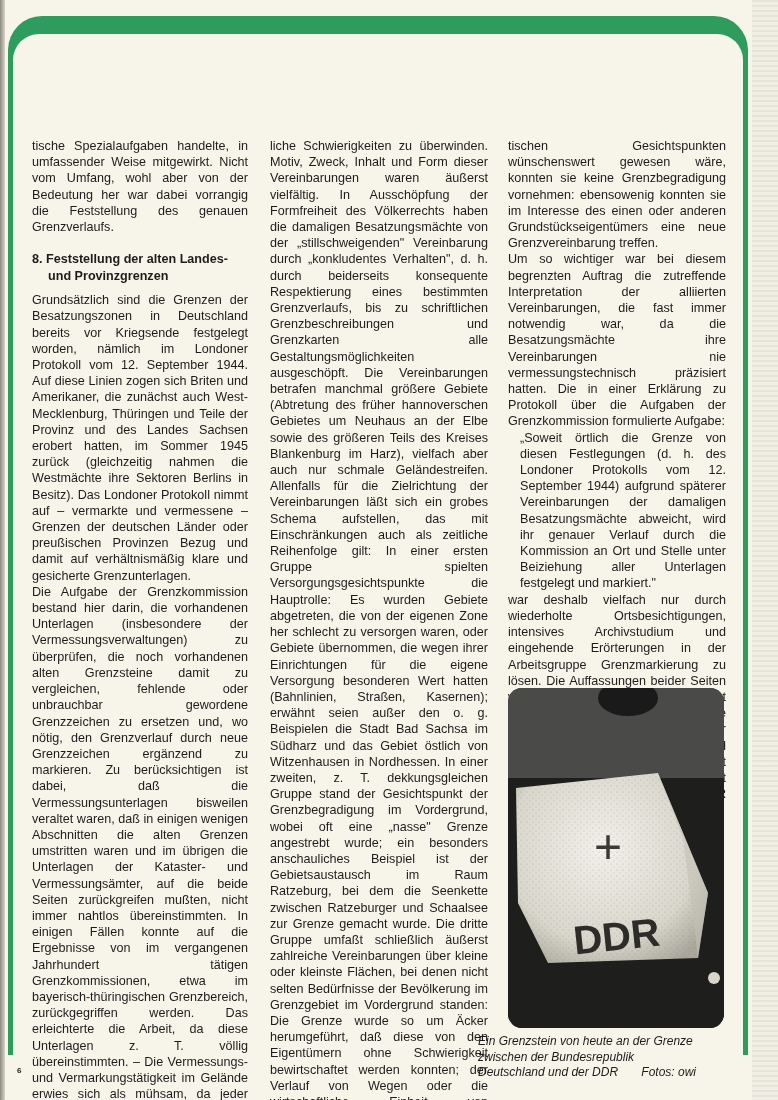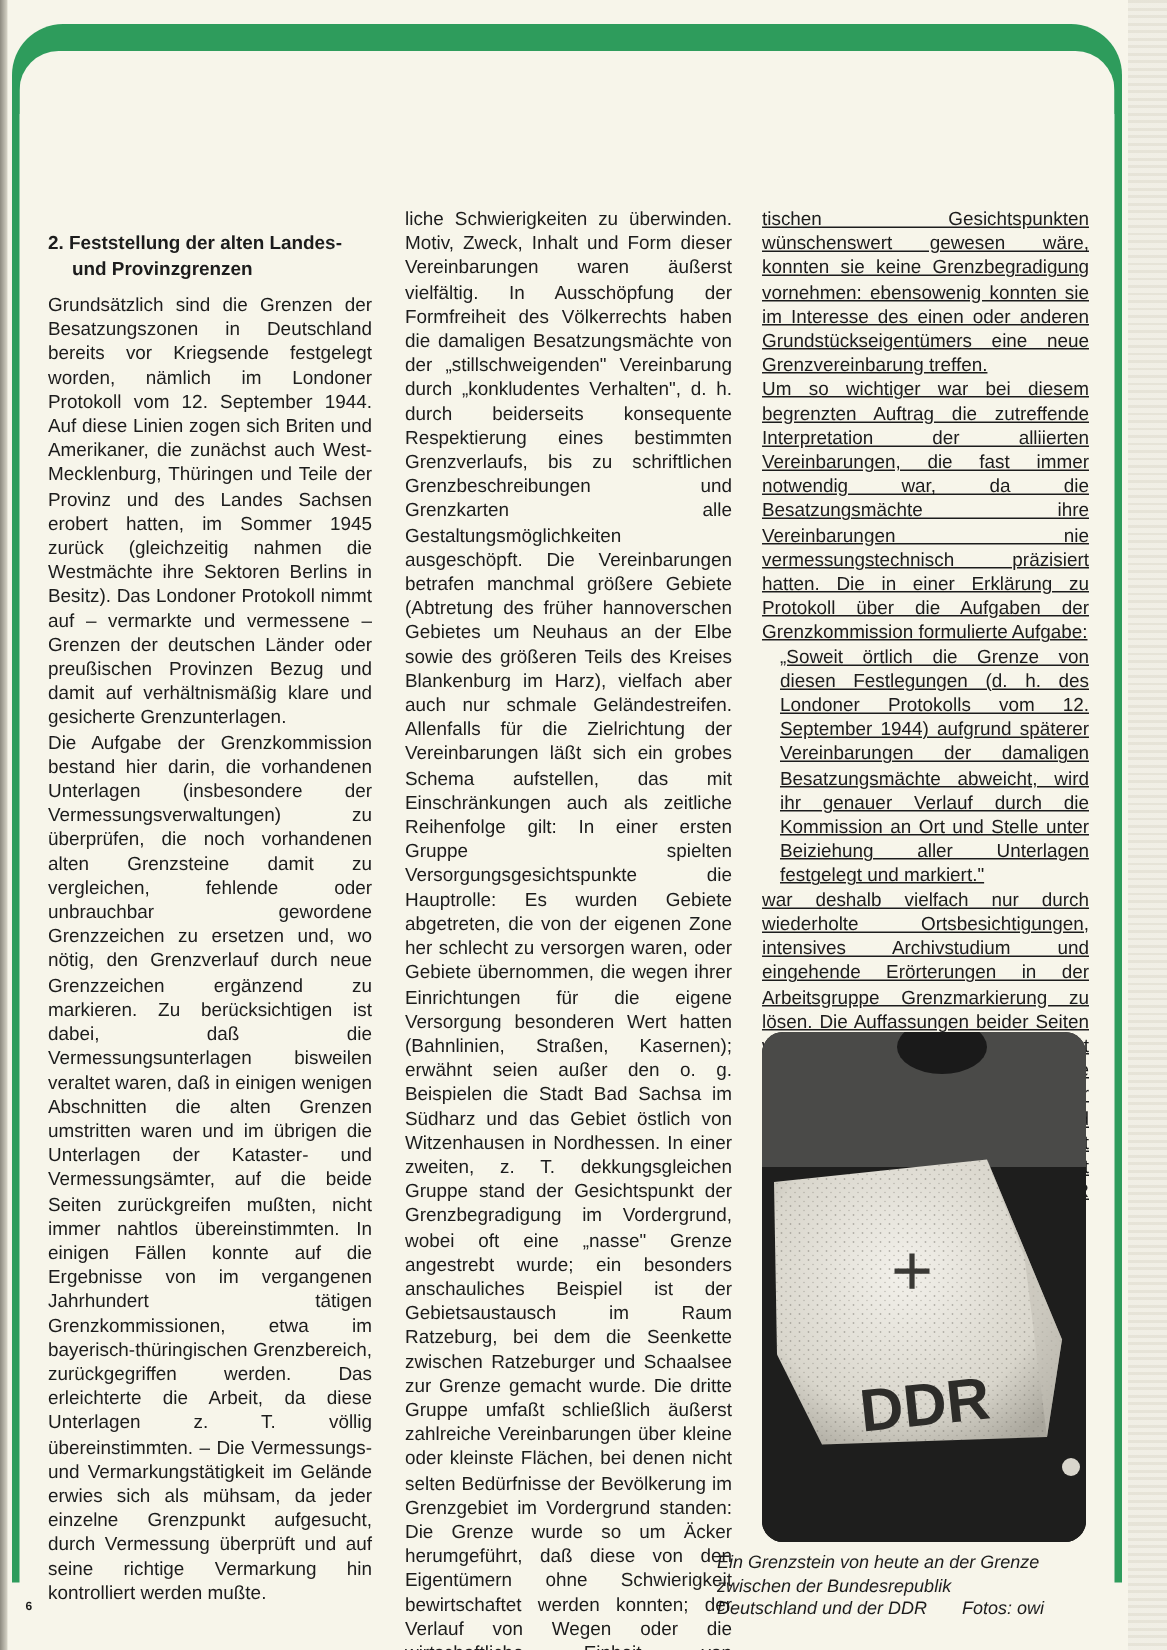--- a/index.html
+++ b/index.html
@@ -38,21 +38,21 @@
     background: #2e9c5c;
   }
   .col {
     position: absolute; top: 138px;
     font-size: 12.6px; line-height: 16.2px;
     text-align: justify; hyphens: manual;
   }
   .col p { margin: 0; }
   .col1 { left: 32px; width: 216px; }
   .col2 { left: 270px; width: 218px; }
-  .col3 { left: 508px; width: 218px; text-decoration: underline; }
+  .col3 { left: 508px; width: 218px; }
   .heading {
     font-weight: bold; margin: 16px 0 8px 0 !important;
     padding-left: 16px; text-indent: -16px; text-align: left;
     line-height: 16.5px;
   }
   .quote { padding-left: 12px; }
   .photo {
     position: absolute; left: 508px; top: 688px; width: 216px; height: 340px;
     border-radius: 14px; overflow: hidden;
     background: radial-gradient(ellipse at 50% 20%, #5d5d5b 0%, #2a2a29 60%, #141414 100%);
@@ -73,21 +73,22 @@
 
 <div class="edge-left"></div>
 <div class="edge-right"></div>
 
 <div class="frame-top"></div>
 <div class="frame-inner"></div>
 <div class="frame-left"></div>
 <div class="frame-right"></div>
 
 <div class="col col1">
-  <p class="heading">2. Feststellung der alten Landes- und Provinzgrenzen</p>
+  <p>tische Spezialaufgaben handelte, in umfassender Weise mitgewirkt. Nicht vom Umfang, wohl aber von der Bedeutung her war dabei vorrangig die Feststellung des genauen Grenzverlaufs.</p>
+  <p class="heading">8. Feststellung der alten Landes- und Provinzgrenzen</p>
   <p>Grundsätzlich sind die Grenzen der Besatzungszonen in Deutschland bereits vor Kriegsende festgelegt worden, nämlich im Londoner Protokoll vom 12. September 1944. Auf diese Linien zogen sich Briten und Amerikaner, die zunächst auch West-Mecklenburg, Thüringen und Teile der Provinz und des Landes Sachsen erobert hatten, im Sommer 1945 zurück (gleichzeitig nahmen die Westmächte ihre Sektoren Berlins in Besitz). Das Londoner Protokoll nimmt auf – vermarkte und vermessene – Grenzen der deutschen Länder oder preußischen Provinzen Bezug und damit auf verhältnismäßig klare und gesicherte Grenzunterlagen.</p>
   <p>Die Aufgabe der Grenzkommission bestand hier darin, die vorhandenen Unterlagen (insbesondere der Vermessungsverwaltungen) zu überprüfen, die noch vorhandenen alten Grenzsteine damit zu vergleichen, fehlende oder unbrauchbar gewordene Grenzzeichen zu ersetzen und, wo nötig, den Grenzverlauf durch neue Grenzzeichen ergänzend zu markieren. Zu berücksichtigen ist dabei, daß die Vermessungsunterlagen bisweilen veraltet waren, daß in einigen wenigen Abschnitten die alten Grenzen umstritten waren und im übrigen die Unterlagen der Kataster- und Vermessungsämter, auf die beide Seiten zurückgreifen mußten, nicht immer nahtlos übereinstimmten. In einigen Fällen konnte auf die Ergebnisse von im vergangenen Jahrhundert tätigen Grenzkommissionen, etwa im bayerisch-thüringischen Grenzbereich, zurückgegriffen werden. Das erleichterte die Arbeit, da diese Unterlagen z. T. völlig übereinstimmten. – Die Vermessungs- und Vermarkungstätigkeit im Gelände erwies sich als mühsam, da jeder einzelne Grenzpunkt aufgesucht, durch Vermessung überprüft und auf seine richtige Vermarkung hin kontrolliert werden mußte.</p>
 
 </div>
 
 <div class="col col2">
   <p>liche Schwierigkeiten zu überwinden. Motiv, Zweck, Inhalt und Form dieser Vereinbarungen waren äußerst vielfältig. In Ausschöpfung der Formfreiheit des Völkerrechts haben die damaligen Besatzungsmächte von der „stillschweigenden" Vereinbarung durch „konkludentes Verhalten", d. h. durch beiderseits konsequente Respektierung eines bestimmten Grenzverlaufs, bis zu schriftlichen Grenzbeschreibungen und Grenzkarten alle Gestaltungsmöglichkeiten ausgeschöpft. Die Vereinbarungen betrafen manchmal größere Gebiete (Abtretung des früher hannoverschen Gebietes um Neuhaus an der Elbe sowie des größeren Teils des Kreises Blankenburg im Harz), vielfach aber auch nur schmale Geländestreifen. Allenfalls für die Zielrichtung der Vereinbarungen läßt sich ein grobes Schema aufstellen, das mit Einschränkungen auch als zeitliche Reihenfolge gilt: In einer ersten Gruppe spielten Versorgungsgesichtspunkte die Hauptrolle: Es wurden Gebiete abgetreten, die von der eigenen Zone her schlecht zu versorgen waren, oder Gebiete übernommen, die wegen ihrer Einrichtungen für die eigene Versorgung besonderen Wert hatten (Bahnlinien, Straßen, Kasernen); erwähnt seien außer den o. g. Beispielen die Stadt Bad Sachsa im Südharz und das Gebiet östlich von Witzenhausen in Nordhessen. In einer zweiten, z. T. dekkungsgleichen Gruppe stand der Gesichtspunkt der Grenzbegradigung im Vordergrund, wobei oft eine „nasse" Grenze angestrebt wurde; ein besonders anschauliches Beispiel ist der Gebietsaustausch im Raum Ratzeburg, bei dem die Seenkette zwischen Ratzeburger und Schaalsee zur Grenze gemacht wurde. Die dritte Gruppe umfaßt schließlich äußerst zahlreiche Vereinbarungen über kleine oder kleinste Flächen, bei denen nicht selten Bedürfnisse der Bevölkerung im Grenzgebiet im Vordergrund standen: Die Grenze wurde so um Äcker herumgeführt, daß diese von den Eigentümern ohne Schwierigkeit bewirtschaftet werden konnten; der Verlauf von Wegen oder die wirtschaftliche Einheit von Grundstücken beiderseits der alten Grenzen wurden berücksichtigt. Wir schulden vor allem den in dieser Beziehung sehr aktiven britischen Dienststellen Dank, daß sie durch solche mühsame Kleinarbeit die Härten der Teilung für die Anlieger ein wenig erleichtert haben.</p>
 
 </div>
 

